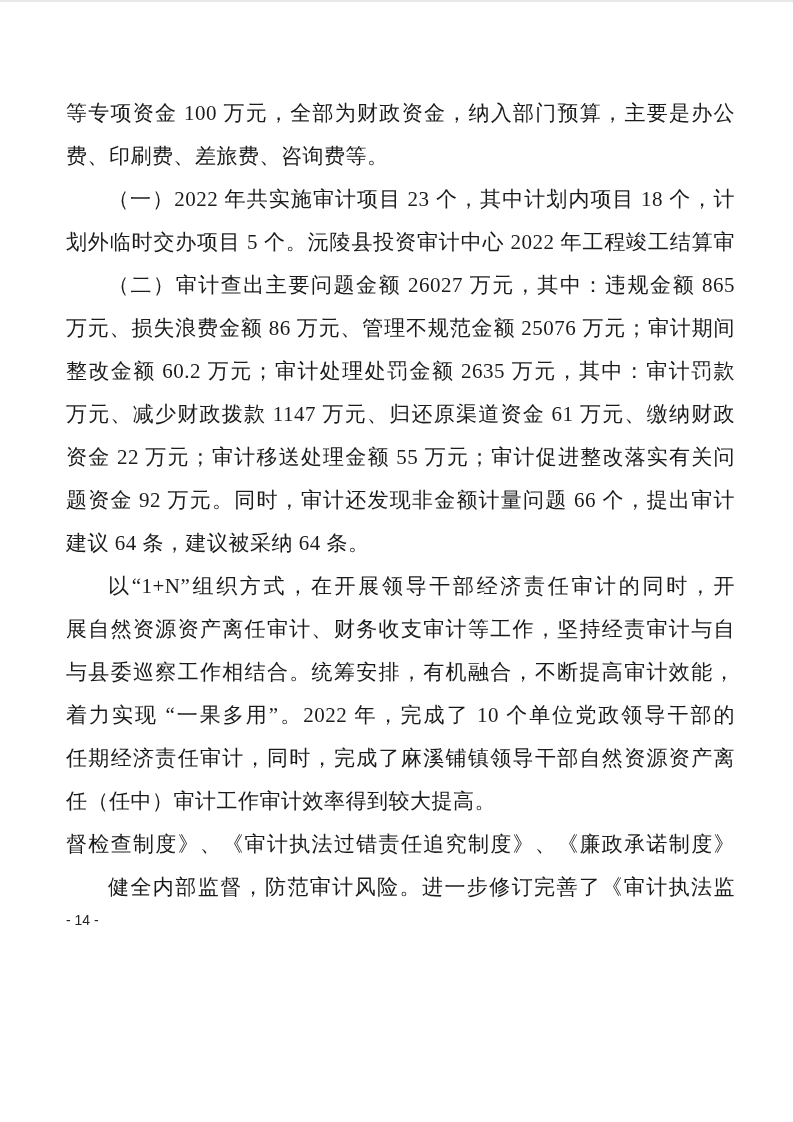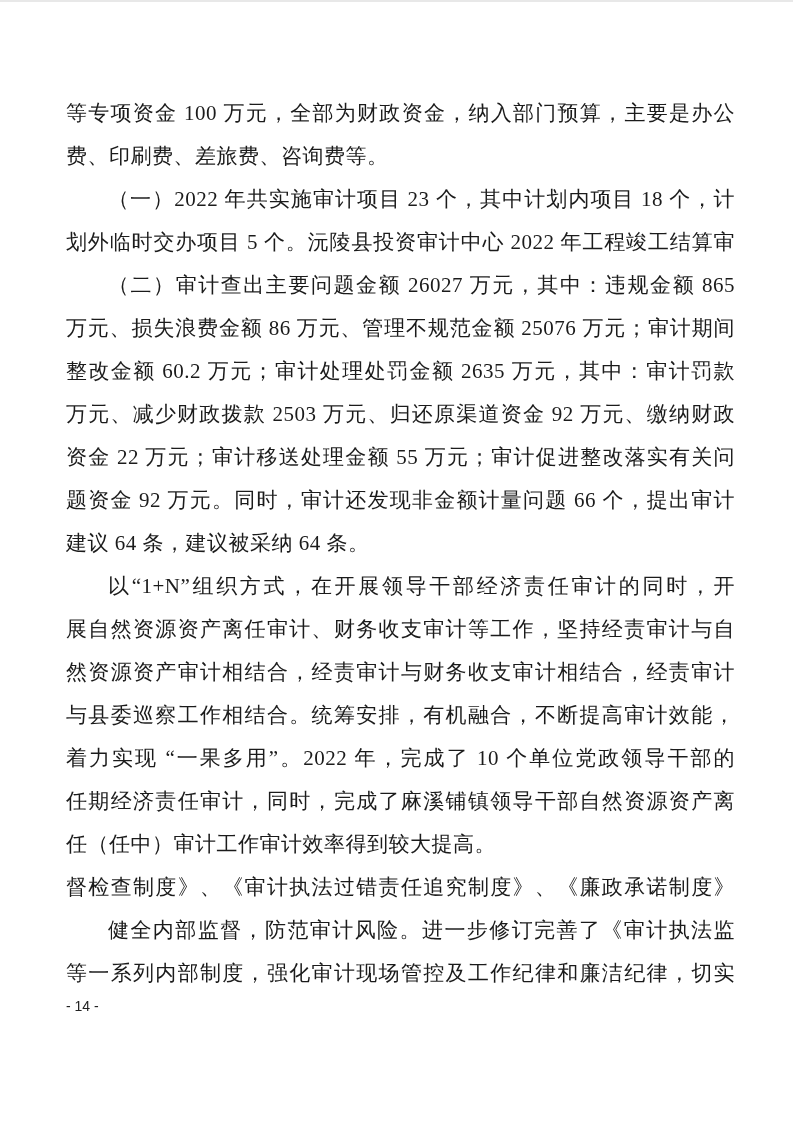--- a/index.html
+++ b/index.html
@@ -47,29 +47,27 @@
 
 <div class="page">
   <div class="textblock">
     <div class="line">等专项资金 100 万元，全部为财政资金，纳入部门预算，主要是办公</div>
     <div class="line end">费、印刷费、差旅费、咨询费等。</div>
     <div class="line indent">（一）2022 年共实施审计项目 23 个，其中计划内项目 18 个，计</div>
     <div class="line">划外临时交办项目 5 个。沅陵县投资审计中心 2022 年工程竣工结算审</div>
     <div class="line indent">（二）审计查出主要问题金额 26027 万元，其中：违规金额 865</div>
     <div class="line">万元、损失浪费金额 86 万元、管理不规范金额 25076 万元；审计期间</div>
     <div class="line">整改金额 60.2 万元；审计处理处罚金额 2635 万元，其中：审计罚款 69</div>
-    <div class="line">万元、减少财政拨款 2503 万元、归还原渠道资金 92 万元、缴纳财政</div>
+    <div class="line">万元、减少财政拨款 1147 万元、归还原渠道资金 61 万元、缴纳财政</div>
     <div class="line">资金 22 万元；审计移送处理金额 55 万元；审计促进整改落实有关问</div>
     <div class="line">题资金 92 万元。同时，审计还发现非金额计量问题 66 个，提出审计</div>
     <div class="line end">建议 64 条，建议被采纳 64 条。</div>
     <div class="line indent">以“1+N”组织方式，在开展领导干部经济责任审计的同时，开</div>
     <div class="line">展自然资源资产离任审计、财务收支审计等工作，坚持经责审计与自</div>
-    <div class="line">然资源资产审计相结合，经责审计与财务收支审计相结合，经责审计</div>
     <div class="line">与县委巡察工作相结合。统筹安排，有机融合，不断提高审计效能，</div>
     <div class="line">着力实现 “一果多用”。2022 年，完成了 10 个单位党政领导干部的</div>
     <div class="line">任期经济责任审计，同时，完成了麻溪铺镇领导干部自然资源资产离</div>
     <div class="line end">任（任中）审计工作审计效率得到较大提高。</div>
     <div class="line">督检查制度》、《审计执法过错责任追究制度》、《廉政承诺制度》</div>
     <div class="line indent">健全内部监督，防范审计风险。进一步修订完善了《审计执法监</div>
-    <div class="line">等一系列内部制度，强化审计现场管控及工作纪律和廉洁纪律，切实</div>
   </div>
   <div class="footer">- 14 -</div>
 </div>
 
 </body></html>

